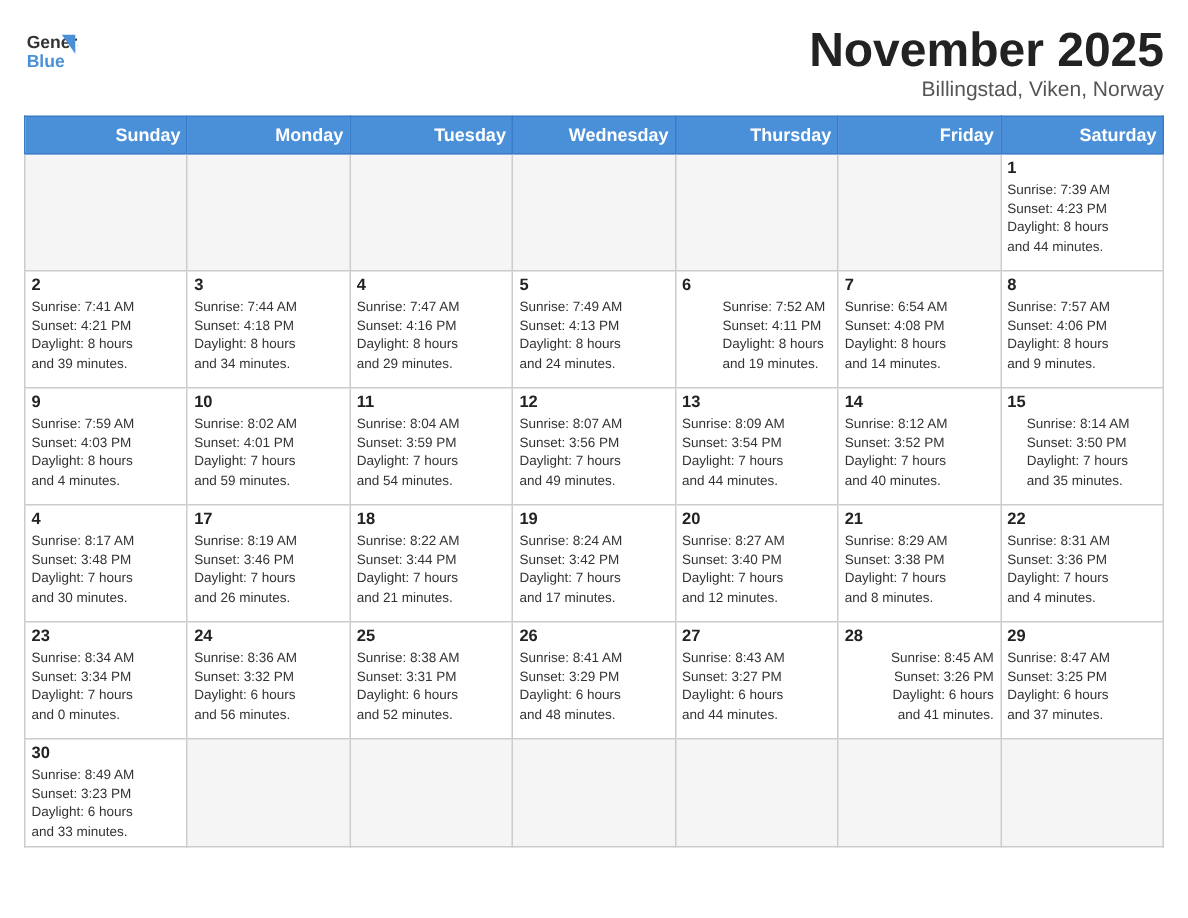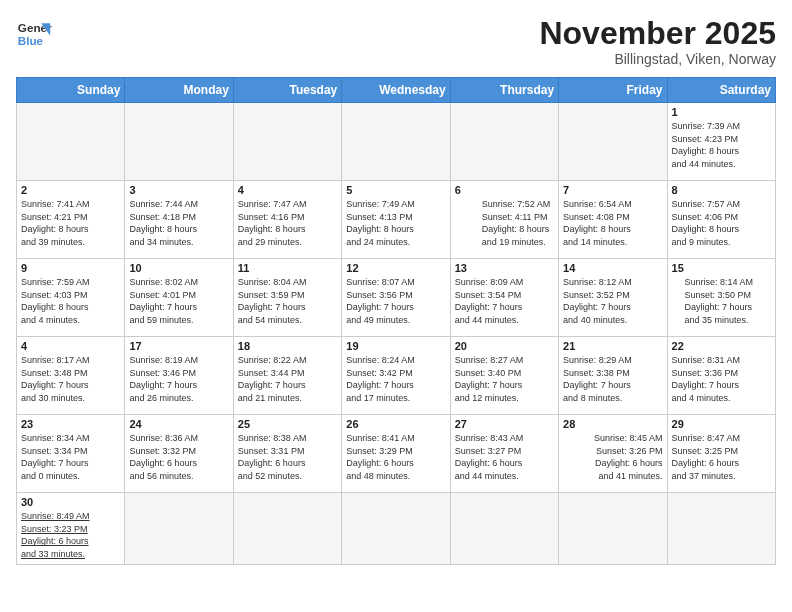--- a/index.html
+++ b/index.html
@@ -333,21 +333,21 @@
             <span class="day-num">29</span>
             <div class="day-info" style="white-space: pre-line;">Sunrise: 8:47 AM
 Sunset: 3:25 PM
 Daylight: 6 hours
 and 37 minutes.</div>
           </td>
         </tr>
         <tr>
           <td class="last-row">
             <span class="day-num">30</span>
-            <div class="day-info" style="white-space: pre-line; text-decoration: underline;">Sunrise: 8:49 AM
+            <div class="day-info" style="white-space: pre-line;">Sunrise: 8:49 AM
 Sunset: 3:23 PM
 Daylight: 6 hours
 and 33 minutes.</div>
           </td>
           <td class="empty last-row"></td>
           <td class="empty last-row"></td>
           <td class="empty last-row"></td>
           <td class="empty last-row"></td>
           <td class="empty last-row"></td>
           <td class="empty last-row"></td>

